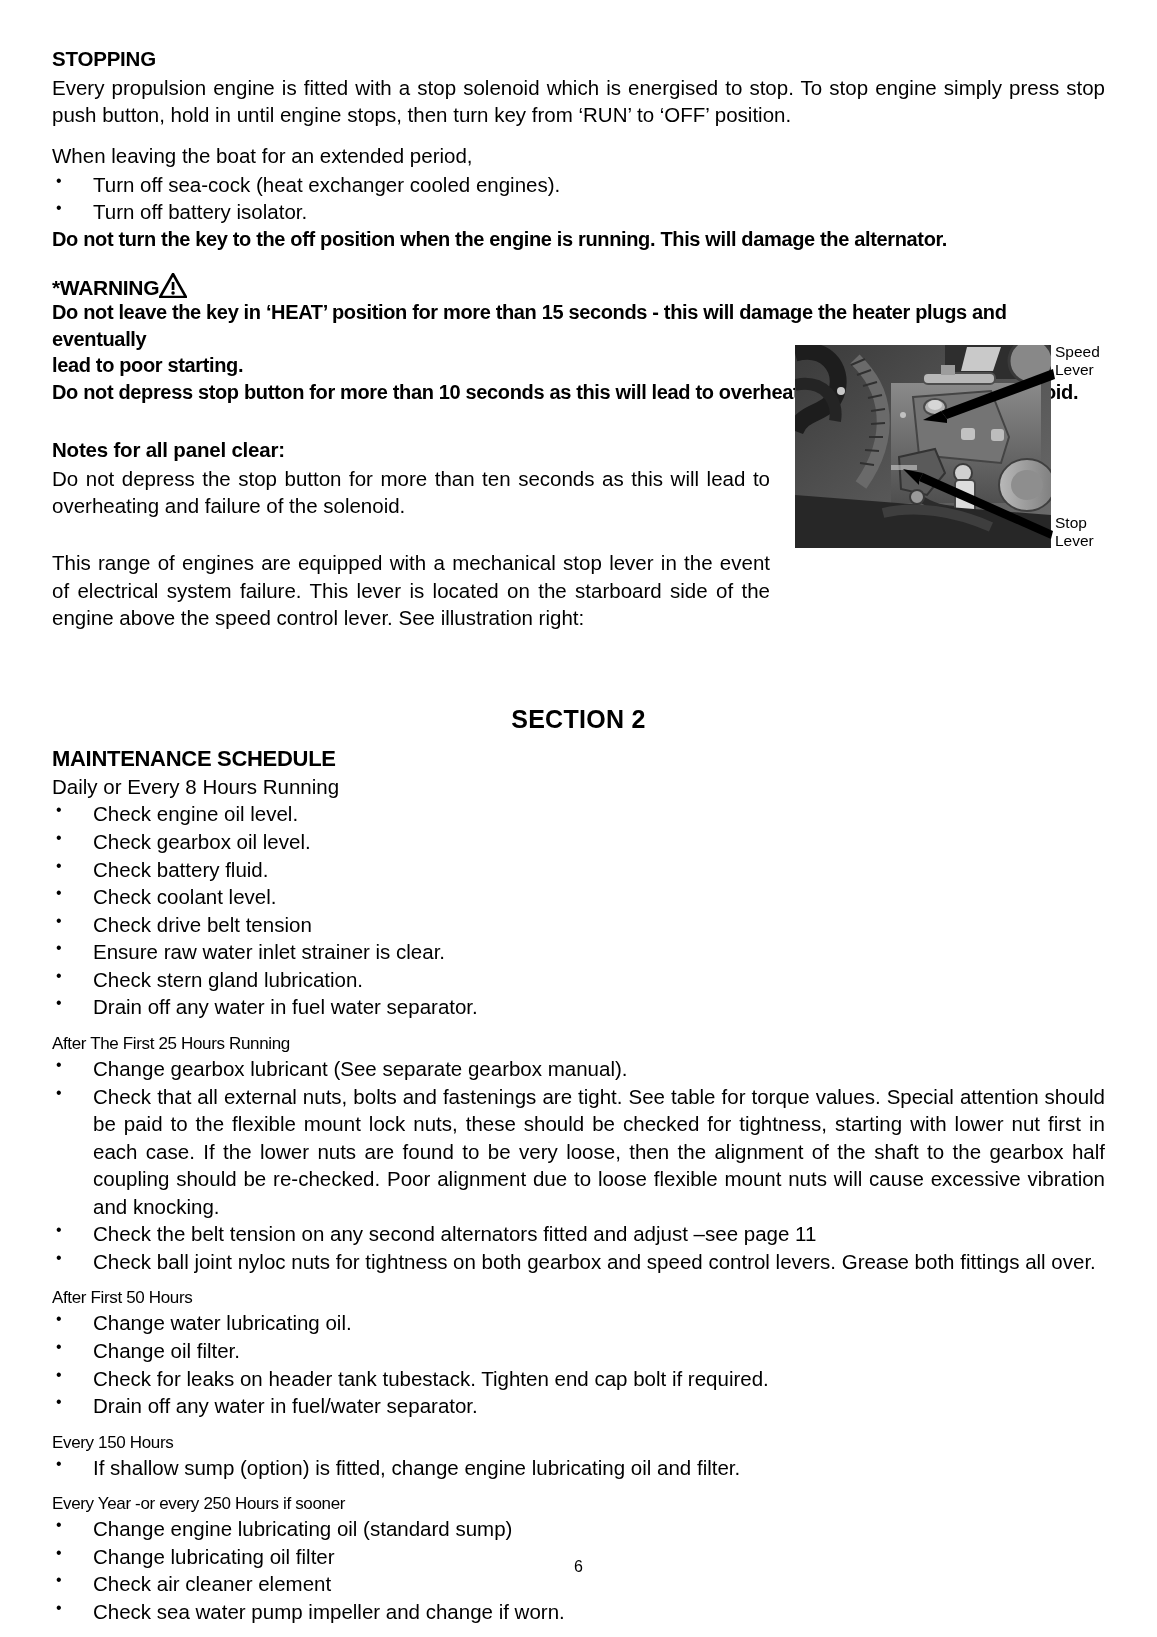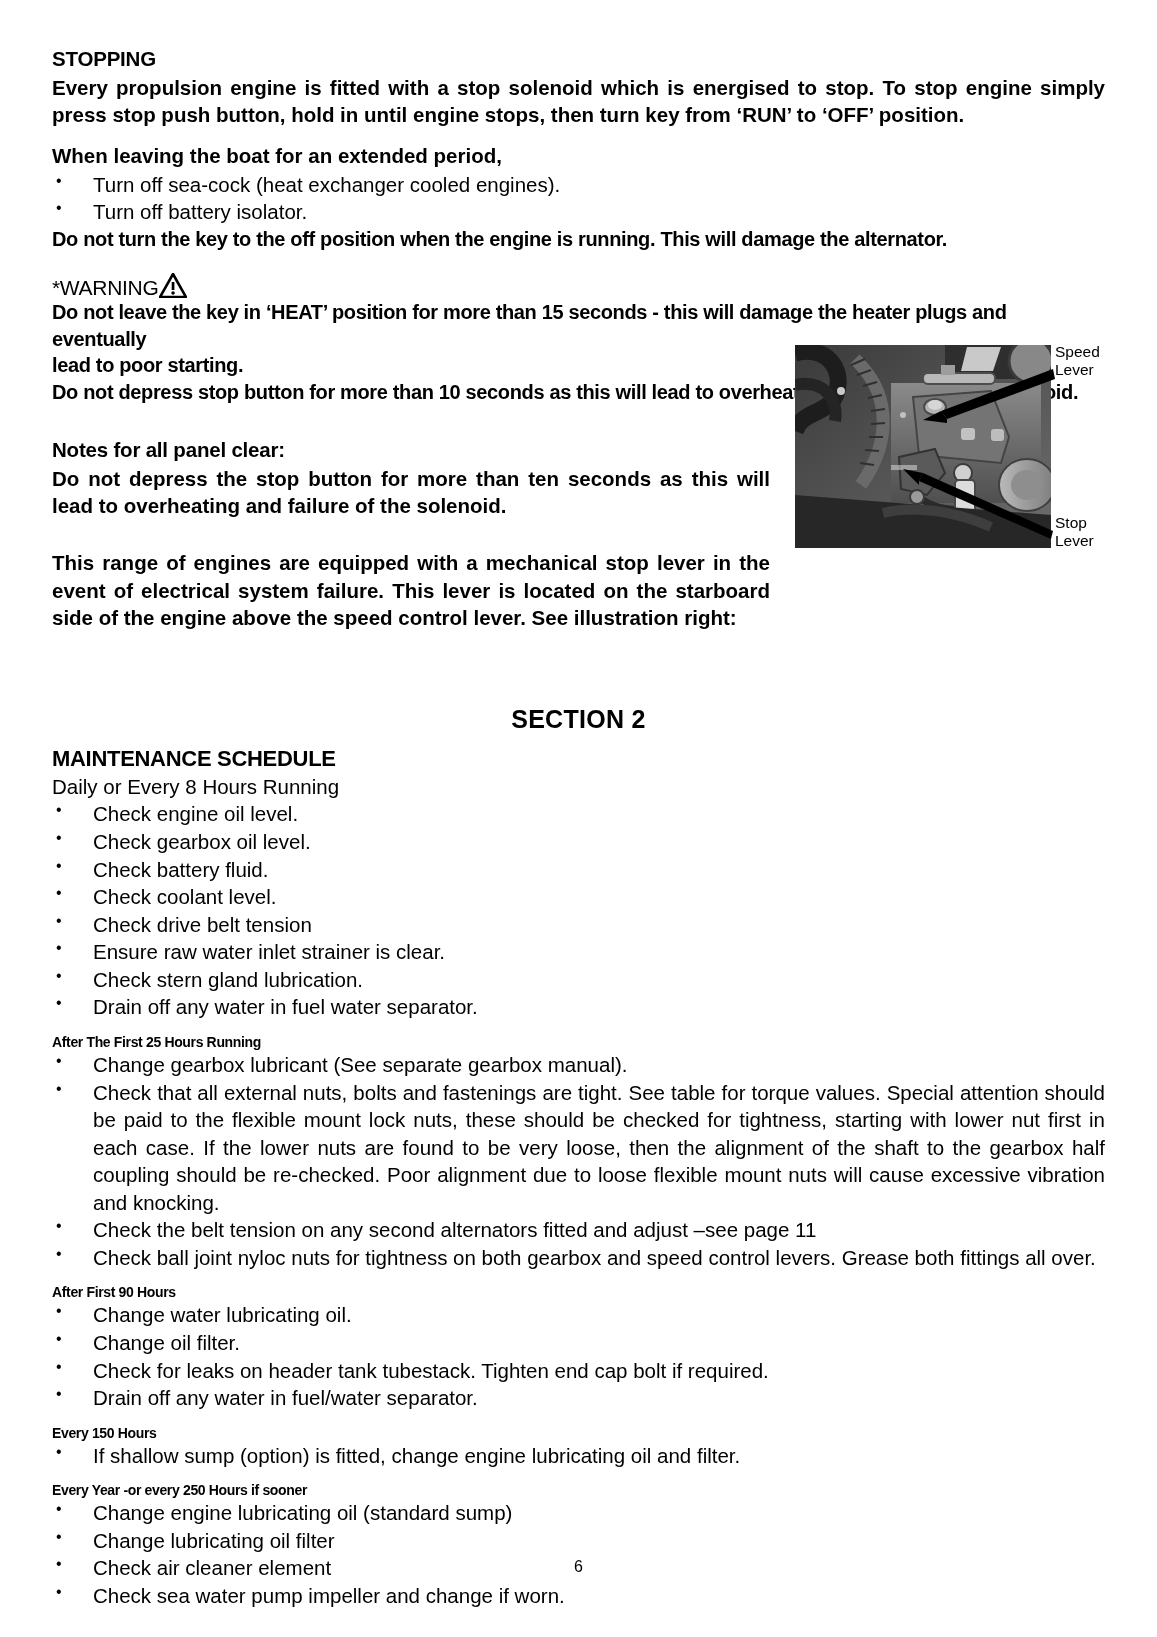--- a/index.html
+++ b/index.html
@@ -25,21 +25,20 @@
     font-size: 20.5px;
     line-height: 1.32;
     margin: 0 0 2px 0;
     letter-spacing: -0.2px;
   }
   p.body {
     font-size: 20.5px;
     line-height: 1.33;
     margin: 0 0 2px 0;
     text-align: justify;
-    font-weight: bold;
   }
   p.body.nojust { text-align: left; }
   .bold-line {
     font-weight: bold;
     font-size: 20px;
     line-height: 1.34;
     margin: 0;
     letter-spacing: -0.35px;
   }
   .spacer-sm { height: 11px; }
@@ -68,20 +67,21 @@
     top: -1px;
     font-size: 16px;
   }
 
   
   .warn-head {
     display: flex;
     align-items: flex-end;
     gap: 0;
     margin: 0 0 1px 0;
+    font-weight: bold;
   }
   .warn-head .wtext {
     font-size: 21px;
     line-height: 1;
     letter-spacing: -0.3px;
   }
   .tri-icon { display: block; }
 
   
   .figure-wrap {
@@ -125,22 +125,22 @@
     letter-spacing: 0.3px;
     margin: 0;
   }
   .sched-title {
     font-weight: bold;
     font-size: 22px;
     letter-spacing: -0.3px;
     margin: 0 0 1px 0;
   }
   .sub-head {
-    font-weight: bold;
-    font-size: 14px;
+    font-weight: normal;
+    font-size: 17px;
     letter-spacing: -0.35px;
     margin: 0 0 1px 0;
   }
   .plain-line {
     font-size: 20.5px;
     line-height: 1.33;
     margin: 0;
   }
   .page-num {
     position: absolute;
@@ -298,21 +298,21 @@
   <div class="sub-head">After The First 25 Hours Running</div>
   <ul class="bl">
     <li>Change gearbox lubricant (See separate gearbox manual).</li>
     <li class="just">Check that all external nuts, bolts and fastenings are tight. See table for torque values. Special attention should be paid to the flexible mount lock nuts, these should be checked for tightness, starting with lower nut first in each case.  If the lower nuts are found to be very loose, then the alignment of the shaft to the gearbox half coupling should be re-checked.  Poor alignment due to loose flexible mount nuts will cause excessive vibration and knocking.</li>
     <li>Check the belt tension on any second alternators fitted and adjust –see page 11</li>
     <li>Check ball joint nyloc nuts for tightness on both gearbox and speed control levers.  Grease both fittings all over.</li>
   </ul>
 
   <div style="height:13px;"></div>
 
-  <div class="sub-head">After First 90 Hours</div>
+  <div class="sub-head">After First 50 Hours</div>
   <ul class="bl">
     <li>Change water lubricating oil.</li>
     <li>Change oil filter.</li>
     <li>Check for leaks on header tank tubestack.  Tighten end cap bolt if required.</li>
     <li>Drain off any water in fuel/water separator.</li>
   </ul>
 
   <div style="height:13px;"></div>
 
   <div class="sub-head">Every 150 Hours</div>

